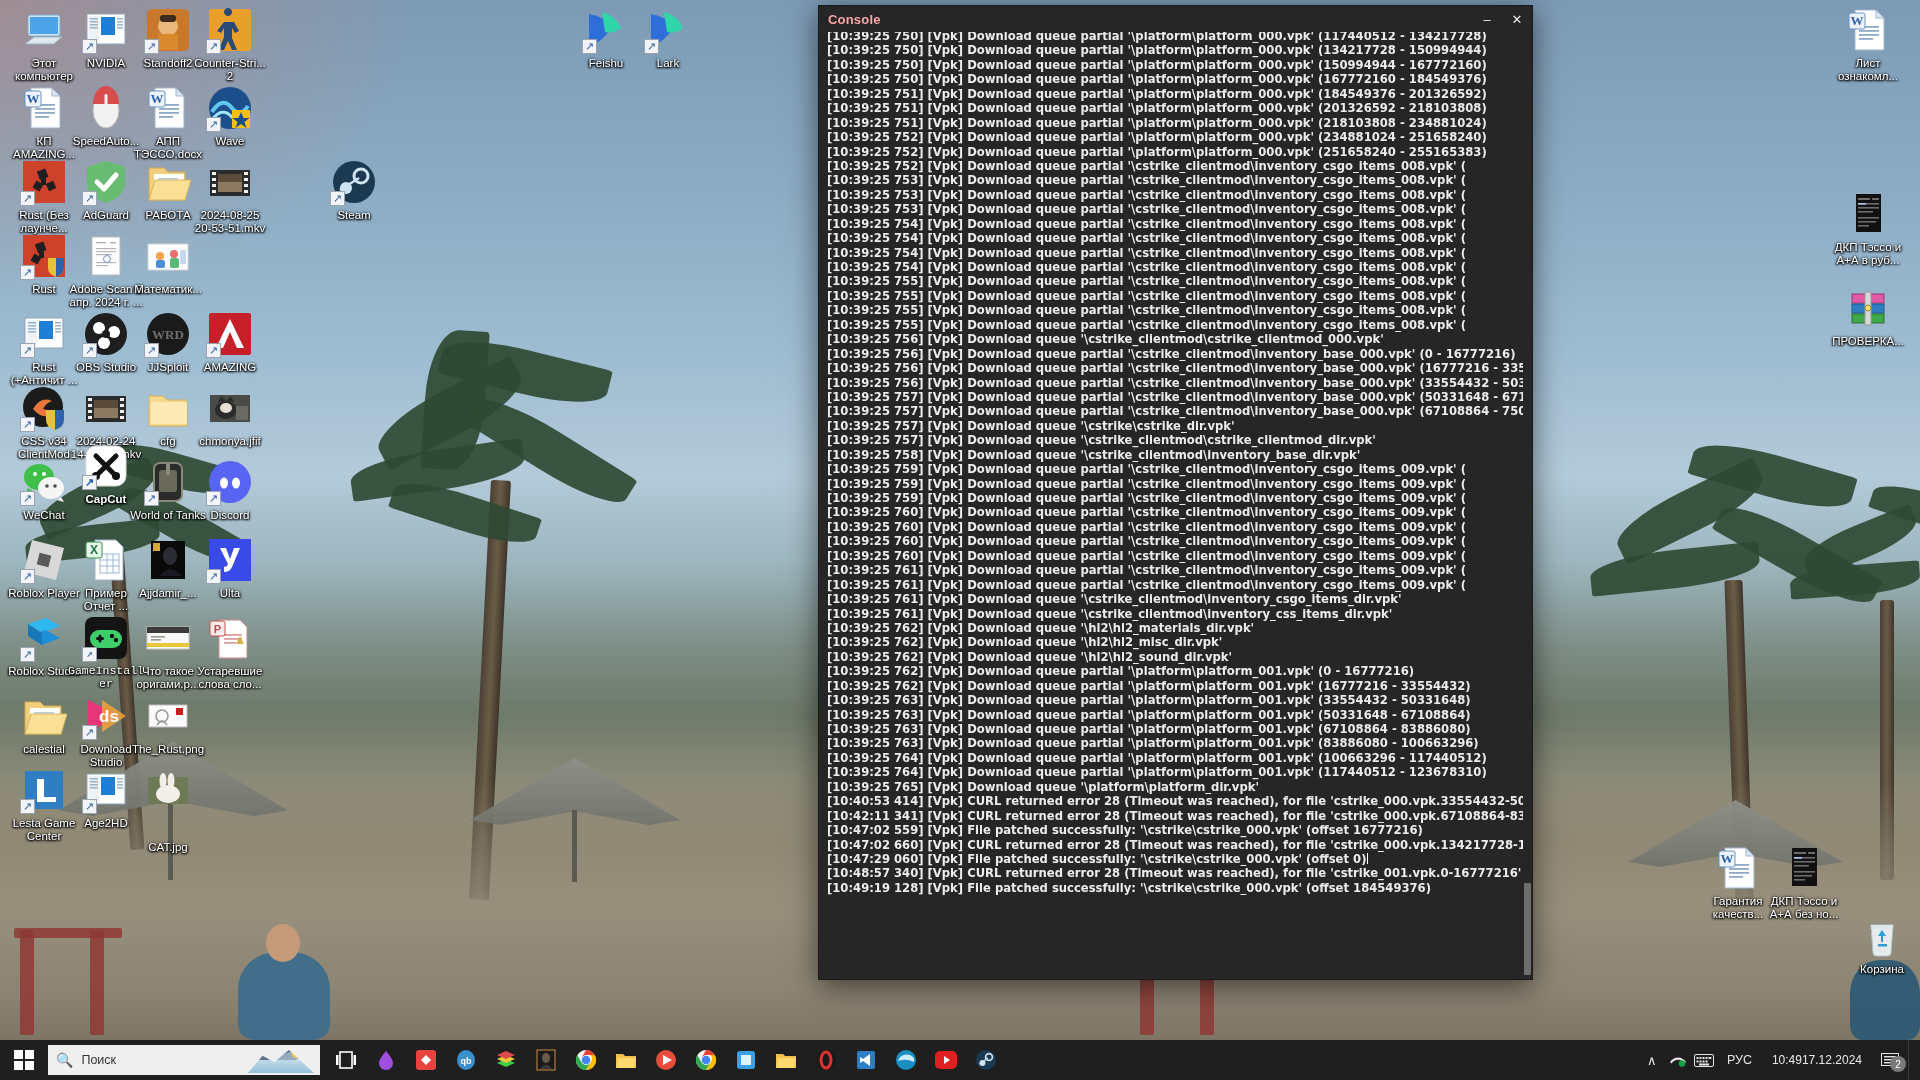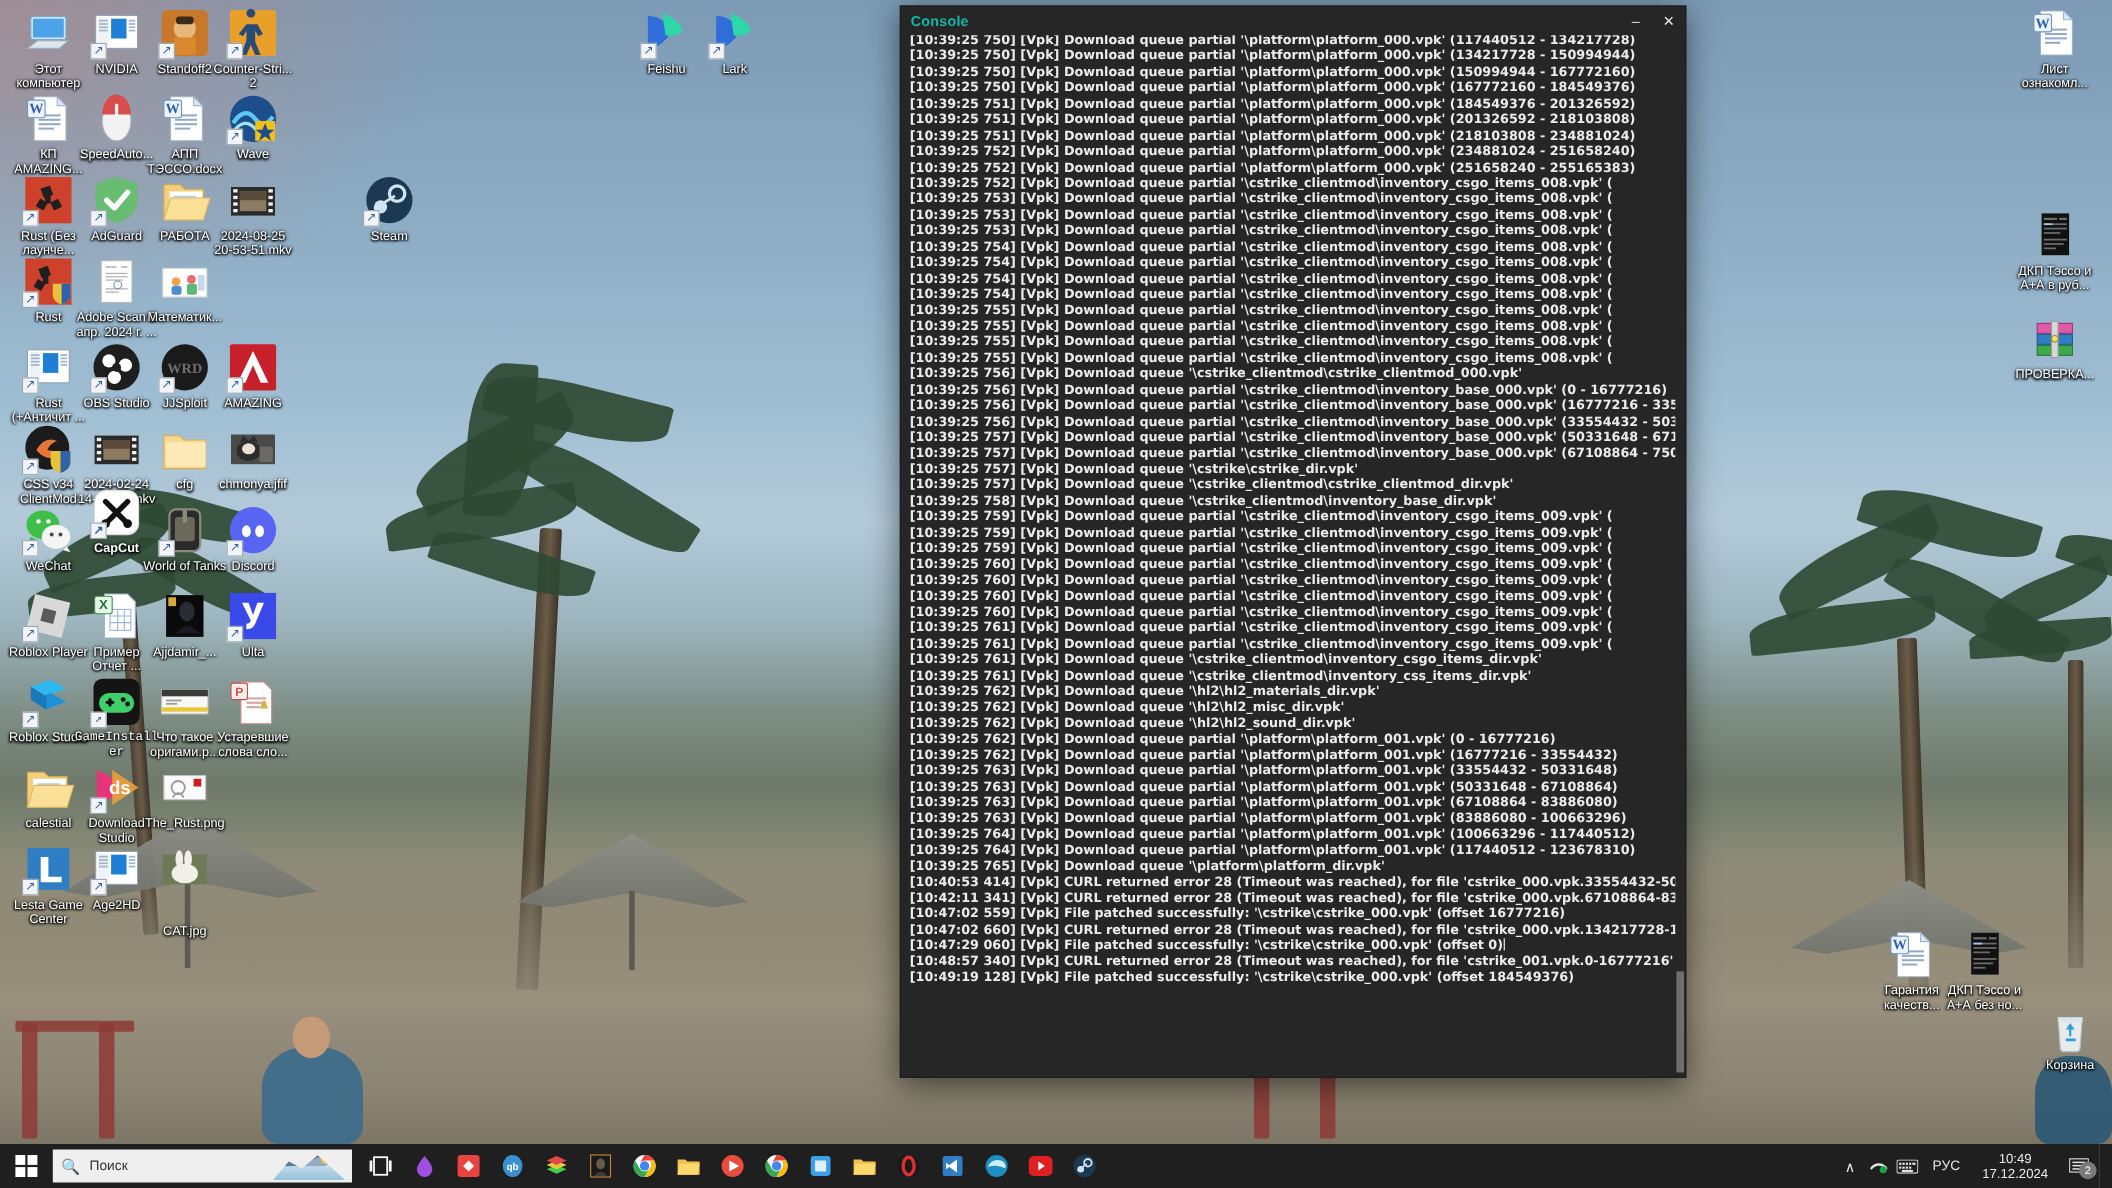--- a/index.html
+++ b/index.html
@@ -102,21 +102,21 @@
     border: 1px solid #1b1b1b;
     box-shadow: 0 6px 28px rgba(0,0,0,.55);
     display: flex; flex-direction: column;
   }
   #console-titlebar {
     height: 26px; background: #262626;
     display: flex; align-items: center;
     padding-left: 9px; flex: 0 0 auto;
   }
   #console-title {
-    color: #14b8a6; font-size: 13px; font-weight: bold;
+    color: #fca5a5; font-size: 13px; font-weight: bold;
     letter-spacing: .2px;
   }
   #console-winbtns { margin-left: auto; display: flex; height: 26px; }
   .winbtn {
     width: 30px; height: 26px; display: flex; align-items: center;
     justify-content: center; color: #e8e8e8; font-size: 13px;
   }
   #console-body {
     flex: 1 1 auto; position: relative; overflow: hidden;
     background: #262626; padding: 0 2px 0 8px;
@@ -186,21 +186,21 @@
     margin-left: auto; display: flex; align-items: center; height: 40px;
     padding-right: 4px;
   }
   .tray-ico {
     width: 26px; height: 40px; display: flex; align-items: center;
     justify-content: center; color: #e4e4e4; font-size: 13px;
   }
   #tray-lang { color:#e4e4e4; font-size: 12.5px; padding: 0 10px; }
   #clock {
     color:#e8e8e8; font-size: 12px; line-height: 14px; text-align: center;
-    padding: 0 10px; display:flex; flex-direction:column; justify-content:center;
+    padding: 0 10px; display:flex; flex-direction:row; justify-content:center;
   }
   #action-center {
     width: 36px; height: 40px; display:flex; align-items:center;
     justify-content:center; position: relative;
   }
   #action-center .badge {
     position: absolute; right: 2px; bottom: 8px;
     width: 16px; height: 16px; border-radius: 50%;
     background: #7a7a7a; color: #fff; font-size: 10px;
     display:flex; align-items:center; justify-content:center;

